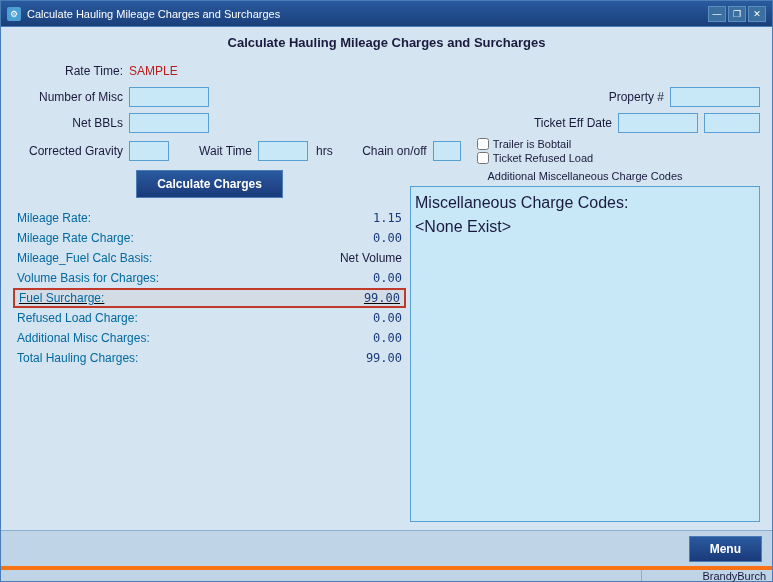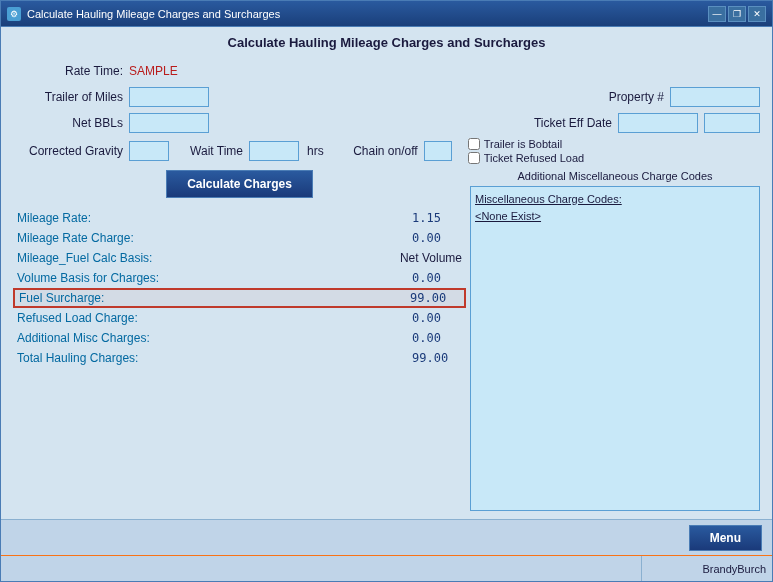--- a/index.html
+++ b/index.html
@@ -154,60 +154,61 @@
     .result-row {
       display: flex;
       justify-content: space-between;
       align-items: center;
       padding: 1px 4px;
       min-height: 20px;
     }
     .result-row.highlighted {
       border: 2px solid #c0392b;
       background: rgba(192, 57, 43, 0.05);
+      text-decoration: underline;
     }
     .result-label {
       color: #0369a1;
       text-align: right;
     }
     .result-value {
       color: #1a3a7a;
       min-width: 50px;
+      text-align: right;
       font-family: monospace;
     }
     .result-value.text-val {
       font-family: inherit;
       color: #1a1a3e;
     }
 
     .right-panel {
-      width: 290px;
+      width: 350px;
       display: flex;
       flex-direction: column;
     }
     .misc-box {
       border: 1px solid #5a9fd4;
       background: #c8e8f8;
       flex: 1;
       display: flex;
       flex-direction: column;
     }
     .misc-title {
       color: #1a1a3e;
       font-size: 11px;
       margin-bottom: 4px;
       font-weight: normal;
       text-align: center;
     }
     .misc-content {
       padding: 4px;
       color: #1a1a3e;
-      font-size: 11px;
+      font-size: 16px;
       line-height: 1.5;
-      text-decoration: underline;
     }
 
     .bottom-bar {
       background: #c0d4e8;
       height: 36px;
       display: flex;
       align-items: center;
       justify-content: flex-end;
       padding: 16px 10px;
       border-top: 1px solid #8ab0d0;
@@ -218,24 +219,24 @@
       background: linear-gradient(to bottom, #2a5a9f, #1a3a7a);
       color: white;
       font-weight: bold;
       font-size: 12px;
       border: 1px solid #4a7cb5;
       padding: 5px 20px;
       cursor: pointer;
     }
     .status-bar {
       background: #c0d4e8;
-      height: 26px;
+      height: 15px;
       display: flex;
       align-items: flex-end;
-      border-top: 1px solid #f97316;
+      border-top: 4px solid #f97316;
       flex-shrink: 0;
     }
     .status-left {
       flex: 1;
       border-right: 1px solid #8ab0d0;
       height: 100%;
       display: flex;
       align-items: center;
       padding: 0 4px;
     }
@@ -269,40 +270,40 @@
     <div class="section-title">Calculate Hauling Mileage Charges and Surcharges</div>
 
     <div class="form-area">
 
       <div class="form-row">
         <span class="label" style="width:110px;">Rate Time:</span>
         <span style="color:#b91c1c;font-size:12px;">SAMPLE</span>
       </div>
 
       <div class="form-row">
-        <span class="label" style="width:110px;">Trailer of Miles</span>
+        <span class="label" style="width:110px;">Number of Misc</span>
         <input type="text" style="width: 80px;">
         <span style="flex:1;"></span>
         <span class="label" style="width:80px;">Property #</span>
         <input type="text" style="width: 90px;">
       </div>
 
       <div class="form-row">
         <span class="label" style="width:110px;">Net BBLs</span>
         <input type="text" style="width: 80px;">
         <span style="flex:1;"></span>
         <span class="label" style="width:100px;text-align:right;">Ticket Eff Date</span>
         <input type="text" style="width: 80px;">
         <input type="text" style="width: 56px;">
       </div>
 
       <div class="form-row">
         <span class="label" style="width:110px;">Corrected Gravity</span>
         <input type="text" style="width: 40px;">
-        <span class="label" style="width:60px;margin-left:8px;">Wait Time</span>
+        <span class="label" style="width:60px;margin-left:17px;">Wait Time</span>
         <input type="text" style="width: 50px;">
         <span class="label" style="margin-left:2px;">hrs</span>
         <span class="label" style="width:80px;margin-left:8px;">Chain on/off</span>
         <input type="text" style="width: 28px;">
         <div class="checkbox-area" style="margin-left:10px;">
           <div class="checkbox-row">
             <input type="checkbox" style="">
             <span class="checkbox-label">Trailer is Bobtail</span>
           </div>
           <div class="checkbox-row">

